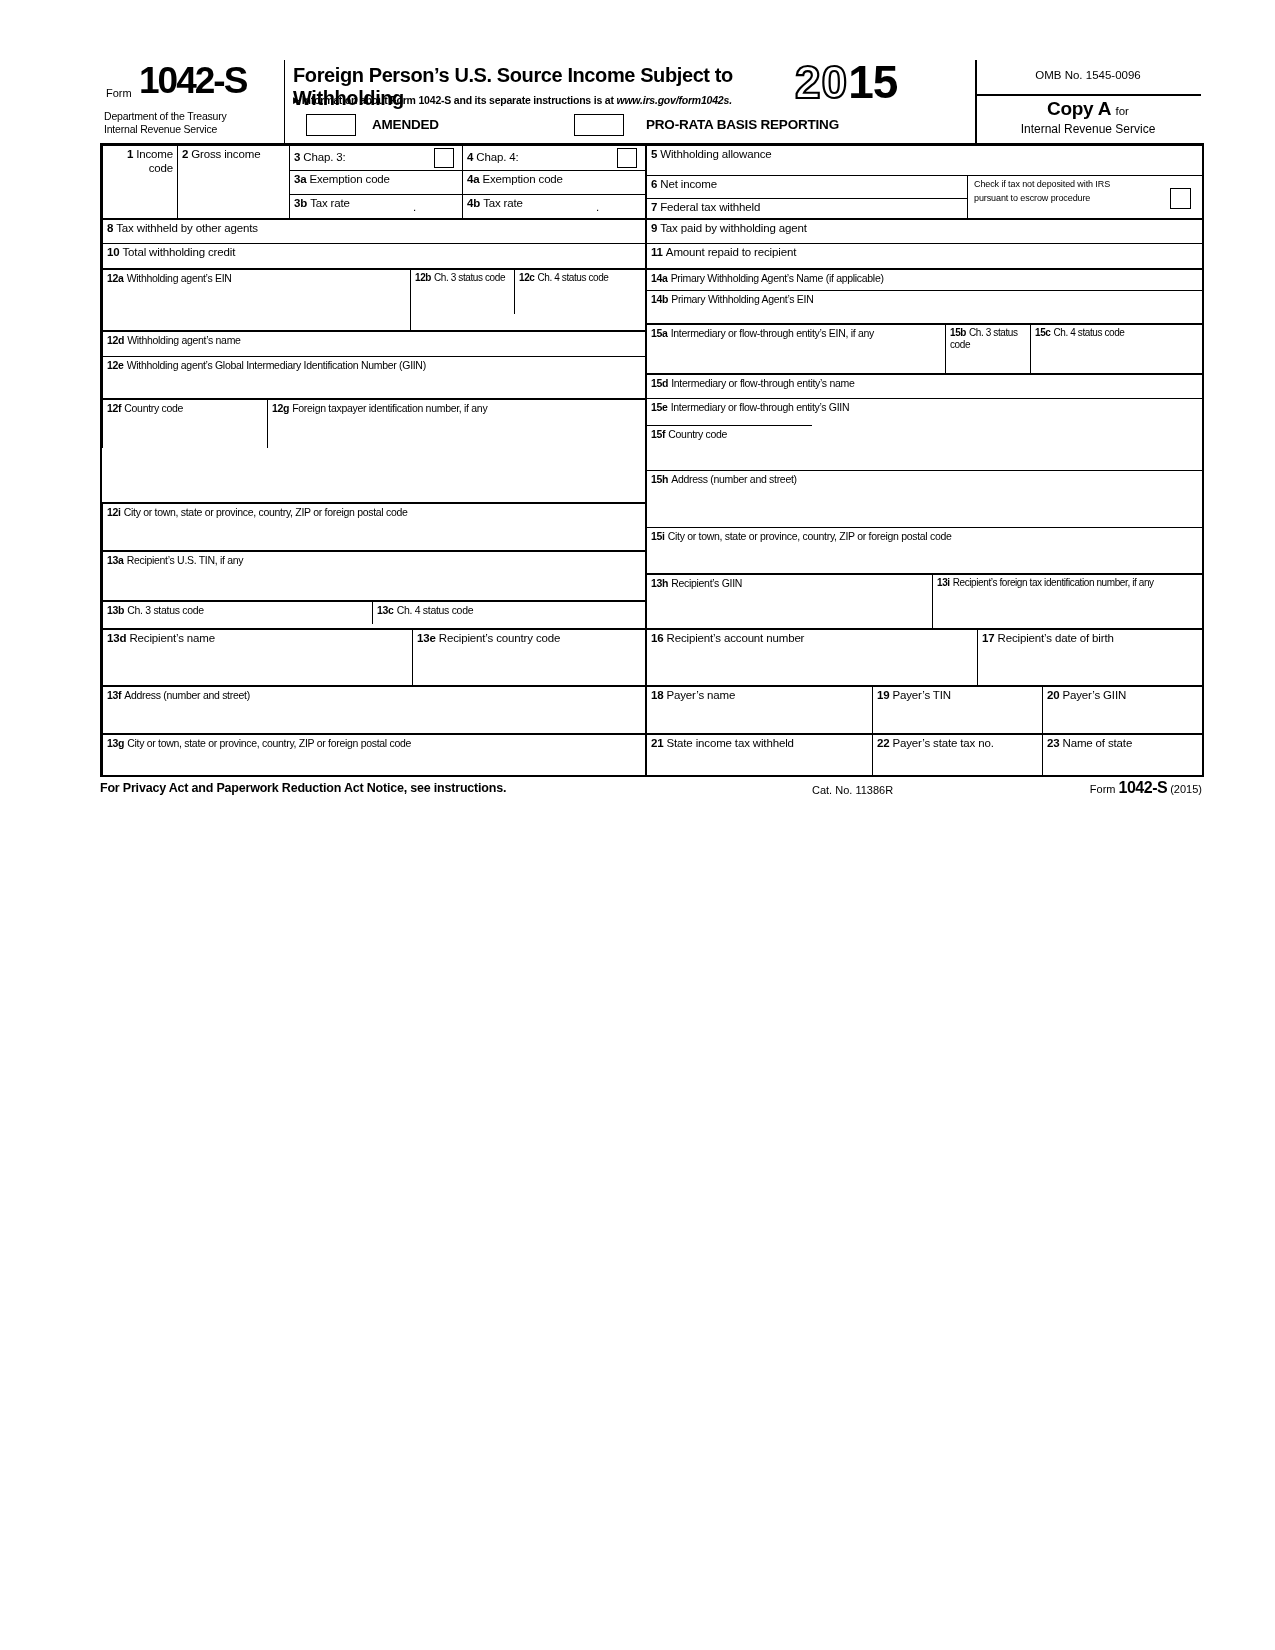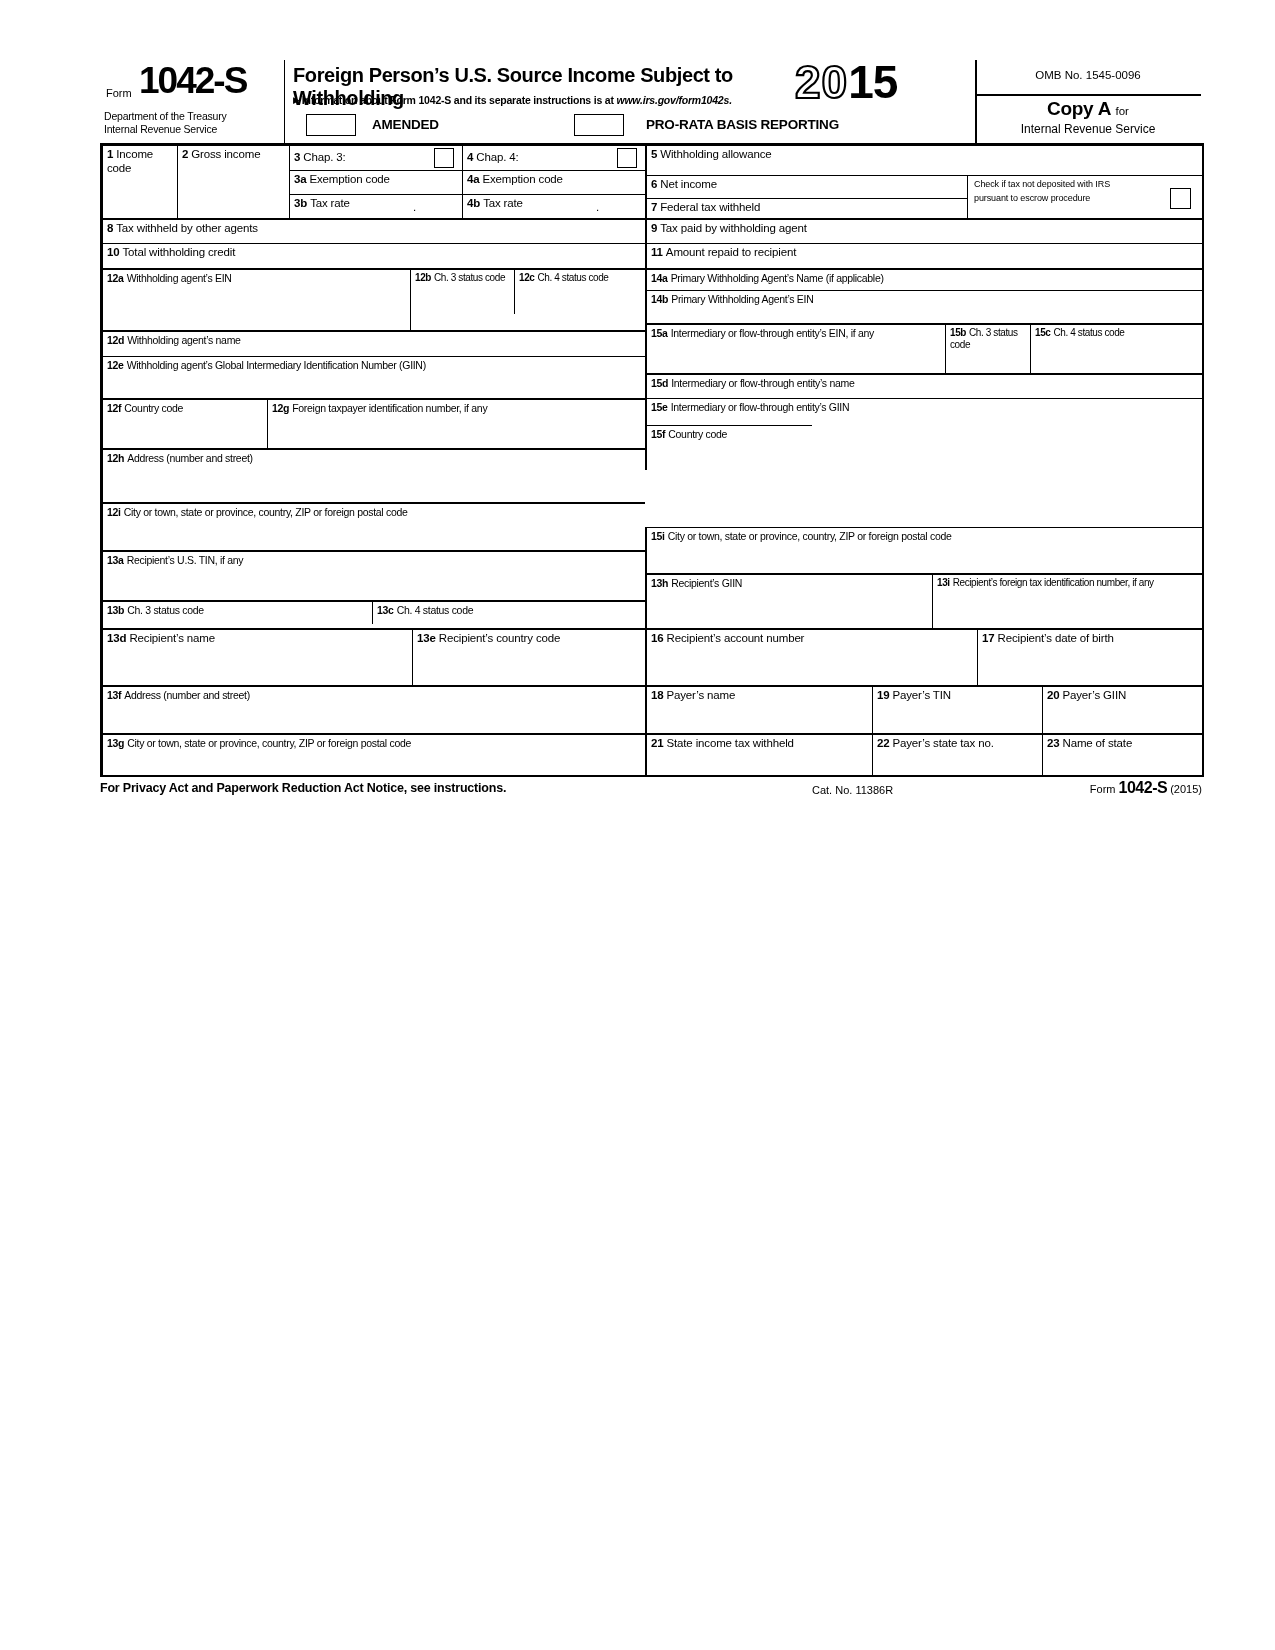--- a/index.html
+++ b/index.html
@@ -31,21 +31,21 @@
 
   
   .tbl{left:100px;top:143px;width:1100px;height:630px;border:2.5px solid #000}
   .cell{position:absolute;box-sizing:border-box;border-left:1px solid #000;border-top:1px solid #000;
         padding:2px 4px;font-size:11.5px;line-height:1.18;letter-spacing:-0.15px;background:#fff}
   .cell .n{font-weight:bold;margin-right:3px}
   .sm{font-size:10.5px;letter-spacing:-0.3px}
   .xs{font-size:10px;letter-spacing:-0.4px}
   .bt{border-top-width:2.2px}
   .bl{border-left-width:2.2px}
-  .ctr{text-align:left}
+  .ctr{text-align:right}
   .chap{display:flex;align-items:center;padding-top:0;padding-bottom:0}
   .cb{width:18px;height:18px;border:1.8px solid #000;flex:none;background:#fff}
   .chap .cb{margin-left:auto;margin-right:4px}
   .dec{position:absolute;right:46px;bottom:3px}
   .escrow{font-size:9px;letter-spacing:-0.1px;line-height:1.5;padding-left:6px}
   .esc-cb{position:absolute;right:11px;top:12px;width:19px;height:19px;border:1.8px solid #000;background:#fff}
 
   
   .privacy{left:100px;top:781px;font-size:12.5px;font-weight:bold;letter-spacing:-0.2px}
   .catno{left:812px;top:784px;font-size:11px}
@@ -111,38 +111,38 @@
     <div class="cell" style="left:0;top:98px;width:543px;height:25px"><span class="n">10</span><span class="t">Total withholding credit</span></div>
     <div class="cell bl" style="left:543px;top:98px;width:557px;height:25px"><span class="n">11</span><span class="t">Amount repaid to recipient</span></div>
 
     <div class="cell bt sm" style="left:0;top:123px;width:308px;height:62px"><span class="n">12a</span><span class="t">Withholding agent’s EIN</span></div>
     <div class="cell bt xs" style="left:308px;top:123px;width:104px;height:62px"><span class="n">12b</span><span class="t">Ch. 3 status code</span></div>
     <div class="cell bt xs" style="left:412px;top:123px;width:131px;height:46px"><span class="n">12c</span><span class="t">Ch. 4 status code</span></div>
     <div class="cell bt sm" style="left:0;top:185px;width:543px;height:26px"><span class="n">12d</span><span class="t">Withholding agent’s name</span></div>
     <div class="cell sm" style="left:0;top:211px;width:543px;height:42px"><span class="n">12e</span><span class="t">Withholding agent’s Global Intermediary Identification Number (GIIN)</span></div>
     <div class="cell bt sm" style="left:0;top:253px;width:165px;height:50px"><span class="n">12f</span><span class="t">Country code</span></div>
     <div class="cell bt sm" style="left:165px;top:253px;width:378px;height:50px"><span class="n">12g</span><span class="t">Foreign taxpayer identification number, if any</span></div>
-    <div class="cell bt sm" style="left:0;top:303px;width:543px;height:54px"><span class="n">12h</span><span class="t">Address (number and street)</span></div>
     <div class="cell bt sm" style="left:0;top:357px;width:543px;height:48px"><span class="n">12i</span><span class="t">City or town, state or province, country, ZIP or foreign postal code</span></div>
     <div class="cell bt sm" style="left:0;top:405px;width:543px;height:50px"><span class="n">13a</span><span class="t">Recipient’s U.S. TIN, if any</span></div>
     <div class="cell bt sm" style="left:0;top:455px;width:270px;height:28px"><span class="n">13b</span><span class="t">Ch. 3 status code</span></div>
     <div class="cell bt sm" style="left:270px;top:455px;width:273px;height:24px"><span class="n">13c</span><span class="t">Ch. 4 status code</span></div>
     <div class="cell bt" style="left:0;top:483px;width:310px;height:57px"><span class="n">13d</span><span class="t">Recipient’s name</span></div>
     <div class="cell bt" style="left:310px;top:483px;width:233px;height:57px"><span class="n">13e</span><span class="t">Recipient’s country code</span></div>
     <div class="cell bt sm" style="left:0;top:540px;width:543px;height:48px"><span class="n">13f</span><span class="t">Address (number and street)</span></div>
     <div class="cell bt sm" style="left:0;top:588px;width:543px;height:42px"><span class="n">13g</span><span class="t">City or town, state or province, country, ZIP or foreign postal code</span></div>
 
     <div class="cell bt bl sm" style="left:543px;top:123px;width:557px;height:22px"><span class="n">14a</span><span class="t">Primary Withholding Agent’s Name (if applicable)</span></div>
     <div class="cell bl sm" style="left:543px;top:145px;width:557px;height:33px"><span class="n">14b</span><span class="t">Primary Withholding Agent’s EIN</span></div>
     <div class="cell bt bl sm" style="left:543px;top:178px;width:300px;height:50px"><span class="n">15a</span><span class="t">Intermediary or flow-through entity’s EIN, if any</span></div>
     <div class="cell bt xs" style="left:843px;top:178px;width:85px;height:50px"><span class="n">15b</span><span class="t">Ch. 3 status code</span></div>
     <div class="cell bt xs" style="left:928px;top:178px;width:172px;height:50px"><span class="n">15c</span><span class="t">Ch. 4 status code</span></div>
     <div class="cell bt bl sm" style="left:543px;top:228px;width:557px;height:25px"><span class="n">15d</span><span class="t">Intermediary or flow-through entity’s name</span></div>
     <div class="cell bl sm" style="left:543px;top:253px;width:557px;height:27px"><span class="n">15e</span><span class="t">Intermediary or flow-through entity’s GIIN</span></div>
     <div class="cell bl sm" style="left:543px;top:280px;width:167px;height:45px"><span class="n">15f</span><span class="t">Country code</span></div>
+    <div class="cell bl sm" style="left:543px;top:325px;width:557px;height:57px"><span class="n">15h</span><span class="t">Address (number and street)</span></div>
     <div class="cell bl sm" style="left:543px;top:382px;width:557px;height:46px"><span class="n">15i</span><span class="t">City or town, state or province, country, ZIP or foreign postal code</span></div>
     <div class="cell bt bl sm" style="left:543px;top:428px;width:287px;height:55px"><span class="n">13h</span><span class="t">Recipient’s GIIN</span></div>
     <div class="cell bt xs" style="left:830px;top:428px;width:270px;height:55px"><span class="n">13i</span><span class="t">Recipient’s foreign tax identification number, if any</span></div>
 
     <div class="cell bt bl" style="left:543px;top:483px;width:332px;height:57px"><span class="n">16</span><span class="t">Recipient’s account number</span></div>
     <div class="cell bt" style="left:875px;top:483px;width:225px;height:57px"><span class="n">17</span><span class="t">Recipient’s date of birth</span></div>
     <div class="cell bt bl" style="left:543px;top:540px;width:227px;height:48px"><span class="n">18</span><span class="t">Payer’s name</span></div>
     <div class="cell bt" style="left:770px;top:540px;width:170px;height:48px"><span class="n">19</span><span class="t">Payer’s TIN</span></div>
     <div class="cell bt" style="left:940px;top:540px;width:160px;height:48px"><span class="n">20</span><span class="t">Payer’s GIIN</span></div>
     <div class="cell bt bl" style="left:543px;top:588px;width:227px;height:42px"><span class="n">21</span><span class="t">State income tax withheld</span></div>

